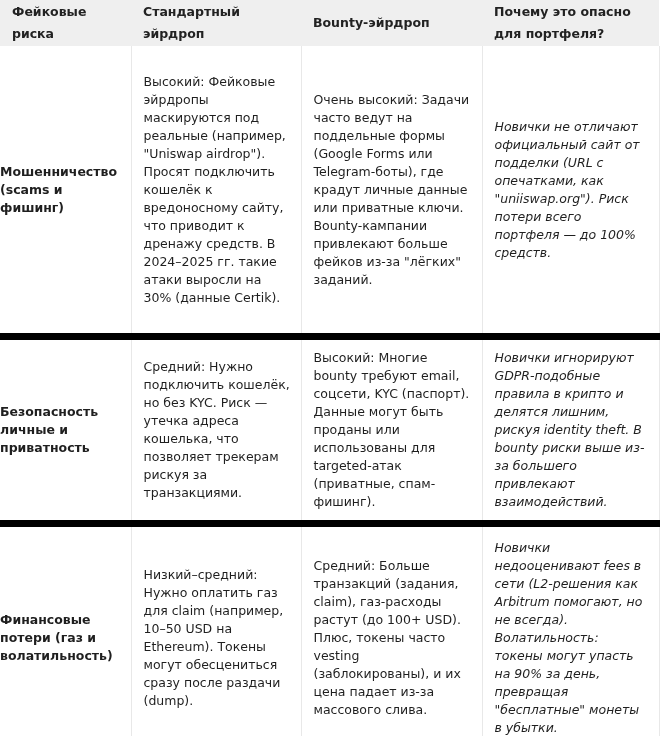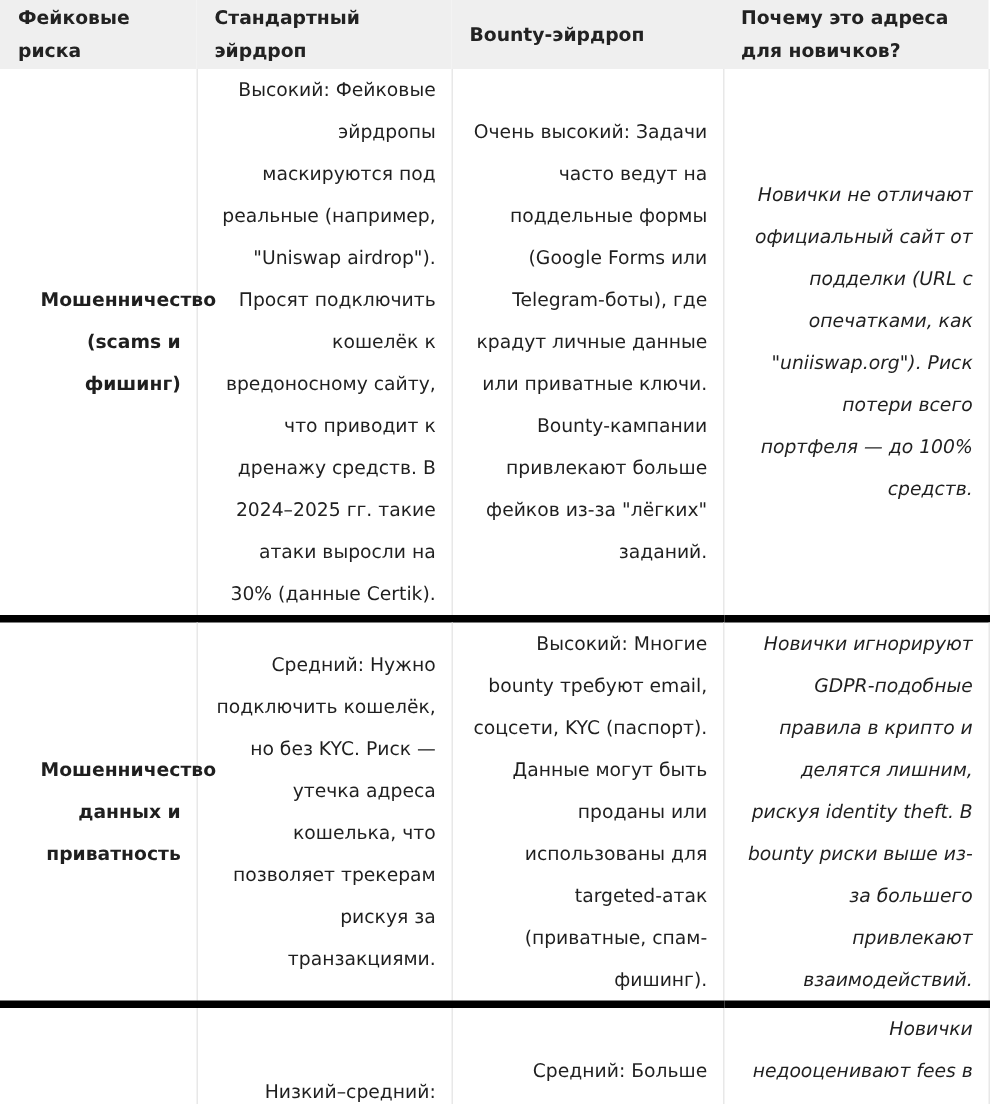--- a/index.html
+++ b/index.html
@@ -3,54 +3,54 @@
   <meta charset="utf-8">
   <style>
     html, body { margin: 0; padding: 0; background: #ffffff; }
     body { width: 660px; height: 736px; overflow: hidden; font-family: "DejaVu Sans", sans-serif; color: #1f1f1f; }
     table { border-collapse: collapse; width: 659px; table-layout: fixed; }
     col.c1 { width: 131px; }
     col.c2 { width: 170px; }
     col.c3 { width: 181px; }
     col.c4 { width: 177px; }
     th { background: #efefef; font-weight: bold; font-size: 12.5px; text-align: left; padding: 0 12px; height: 46px; line-height: 22px; color: #222; vertical-align: middle; }
-    td { font-size: 12.5px; line-height: 28px; padding: 0 10px 0 12px; vertical-align: middle; border-right: 1px solid #e8e8e8; border-bottom: 5px solid #000000; text-align: right; }
-    td.cat { font-weight: bold; padding-left: 27px; }
+    td { font-size: 12.5px; line-height: 18px; padding: 0 10px 0 12px; vertical-align: middle; border-right: 1px solid #e8e8e8; border-bottom: 7px solid #000000; }
+    td.cat { font-weight: bold; padding-left: 0; }
     td:last-child { border-right: 1px solid #e8e8e8; font-style: italic; }
     tr.r1 td { height: 287px; }
     tr.r2 td { height: 180px; }
     tr.r3 td { height: 222px; }
   </style>
 </head>
 <body>
 
 <table>
   <colgroup>
       <col class="c1">
       <col class="c2">
       <col class="c3">
       <col class="c4">
     </colgroup>
   <thead>
     <tr>
       <th>Фейковые риска</th>
       <th>Стандартный эйрдроп</th>
       <th>Bounty-эйрдроп</th>
-      <th>Почему это адреса для новичков?</th>
+      <th>Почему это опасно для портфеля?</th>
     </tr>
   </thead>
   <tbody>
     <tr class="r1">
       <td class="cat">Мошенничество (scams и фишинг)</td>
       <td>Высокий: Фейковые эйрдропы маскируются под реальные (например, "Uniswap airdrop"). Просят подключить кошелёк к вредоносному сайту, что приводит к дренажу средств. В 2024–2025 гг. такие атаки выросли на 30% (данные Certik).</td>
       <td>Очень высокий: Задачи часто ведут на поддельные формы (Google Forms или Telegram-боты), где крадут личные данные или приватные ключи. Bounty-кампании привлекают больше фейков из-за "лёгких" заданий.</td>
       <td>Новички не отличают официальный сайт от подделки (URL с опечатками, как "uniiswap.org"). Риск потери всего портфеля — до 100% средств.</td>
     </tr>
     <tr class="r2">
-      <td class="cat">Мошенничество данных и приватность</td>
+      <td class="cat">Безопасность личные и приватность</td>
       <td>Средний: Нужно подключить кошелёк, но без KYC. Риск — утечка адреса кошелька, что позволяет трекерам рискуя за транзакциями.</td>
       <td>Высокий: Многие bounty требуют email, соцсети, KYC (паспорт). Данные могут быть проданы или использованы для targeted-атак (приватные, спам-фишинг).</td>
       <td>Новички игнорируют GDPR-подобные правила в крипто и делятся лишним, рискуя identity theft. В bounty риски выше из-за большего привлекают взаимодействий.</td>
     </tr>
     <tr class="r3">
       <td class="cat">Финансовые потери (газ и волатильность)</td>
       <td>Низкий–средний: Нужно оплатить газ для claim (например, 10–50 USD на Ethereum). Токены могут обесцениться сразу после раздачи (dump).</td>
       <td>Средний: Больше транзакций (задания, claim), газ-расходы растут (до 100+ USD). Плюс, токены часто vesting (заблокированы), и их цена падает из-за массового слива.</td>
       <td>Новички недооценивают fees в сети (L2-решения как Arbitrum помогают, но не всегда). Волатильность: токены могут упасть на 90% за день, превращая "бесплатные" монеты в убытки.</td>
     </tr>

